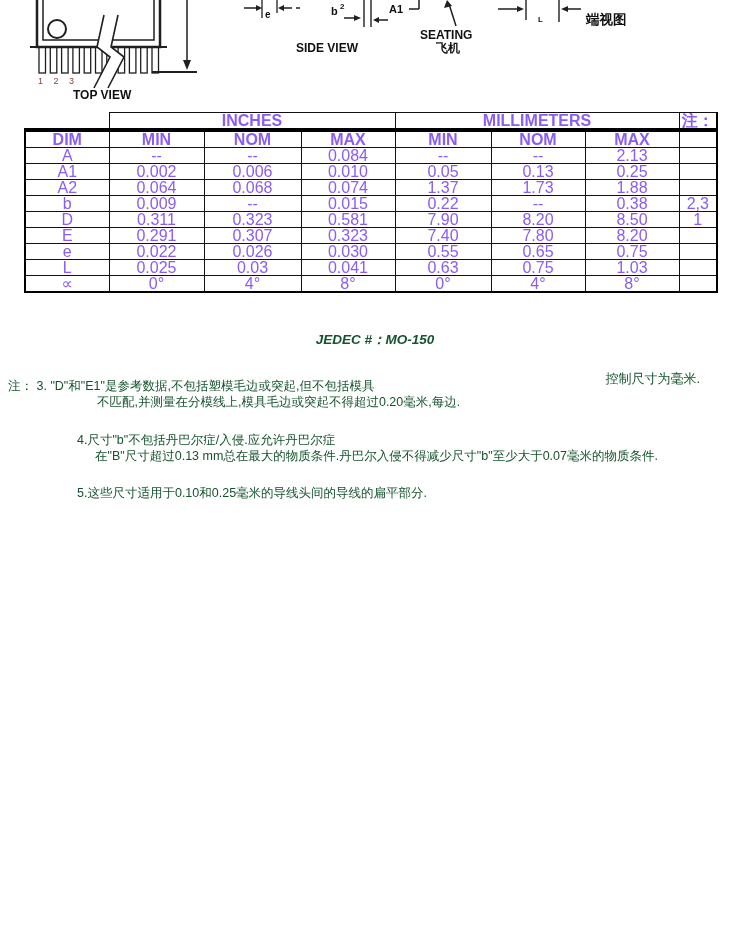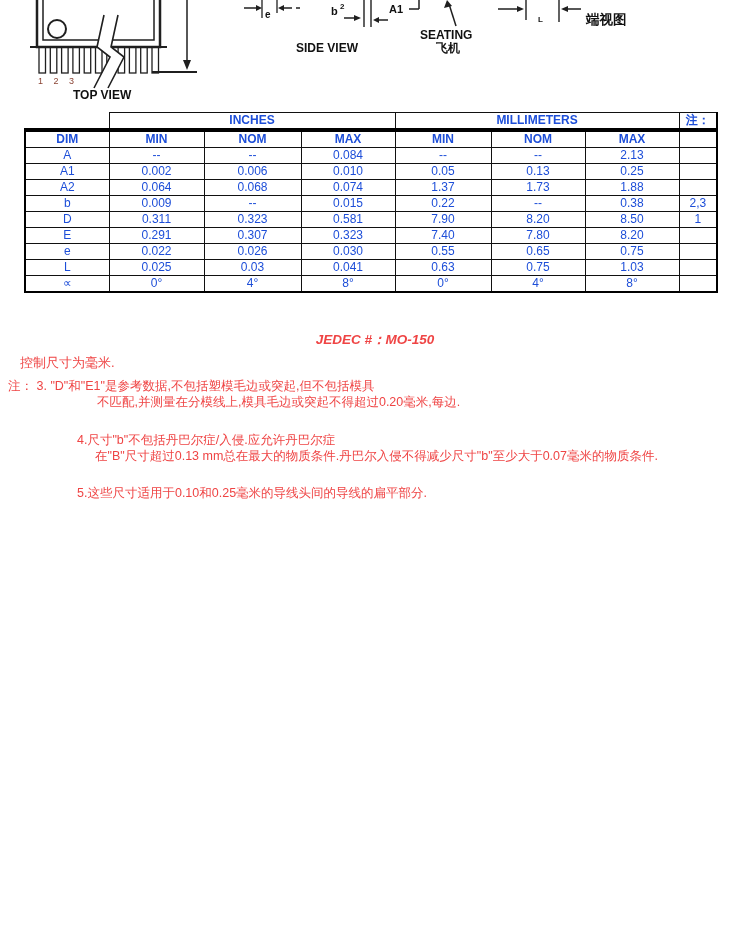--- a/index.html
+++ b/index.html
@@ -10,36 +10,36 @@
   
   #figure { position:absolute; left:0; top:0; }
   #figure svg { display:block; font-family:"Liberation Sans", sans-serif; }
   .draw { stroke:#1f1f1f; fill:none; }
   .fillb { fill:#1f1f1f; stroke:none; }
   .lbl  { fill:#111; font-weight:bold; }
   
   #dimtable {
     position:absolute; left:24px; top:112px; width:692px;
     border-collapse:collapse; table-layout:fixed;
-    font-size:12px; color:#1d4ed8;
+    font-size:16px; color:#8b5cf6;
   }
   #dimtable th, #dimtable td {
     border:1px solid #111; text-align:center; vertical-align:middle;
     padding:0; height:15px; line-height:15px; overflow:hidden; white-space:nowrap;
   }
   #dimtable th { font-weight:bold; }
   #dimtable tr.grouphdr th { border-bottom:4px solid #000; height:14px; }
   #dimtable th.corner { border-left:none; border-top:none; background:#fff; }
   #dimtable .oleft  { border-left:2px solid #000;text-align:center; }
   #dimtable .oright { border-right:2px solid #000; }
   #dimtable tr:last-child td { border-bottom:2px solid #000; }
   
-  .absline { position:absolute; font-size:13px; line-height:16px; color:#ef4444; white-space:nowrap; }
+  .absline { position:absolute; font-size:13px; line-height:16px; color:#14532d; white-space:nowrap; }
   #jedec   { top:332px; left:0; width:750px; text-align:center; font-weight:bold; font-style:italic; font-size:13.5px; }
-  #control { top:355px; left:0; width:700px; text-align:left;padding-left:20px; }
+  #control { top:371px; left:0; width:700px; text-align:right; }
   .note { font-size:12.5px; }
 </style>
 </head>
 <body>
 
 <div id="page">
 
   <div id="figure">
     <svg width="750" height="106" viewBox="0 0 750 106">
 

